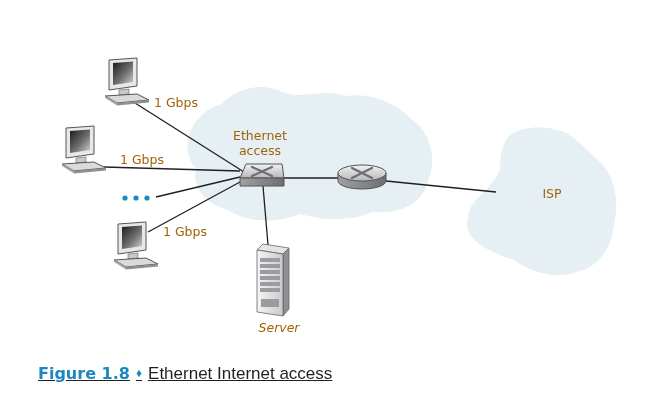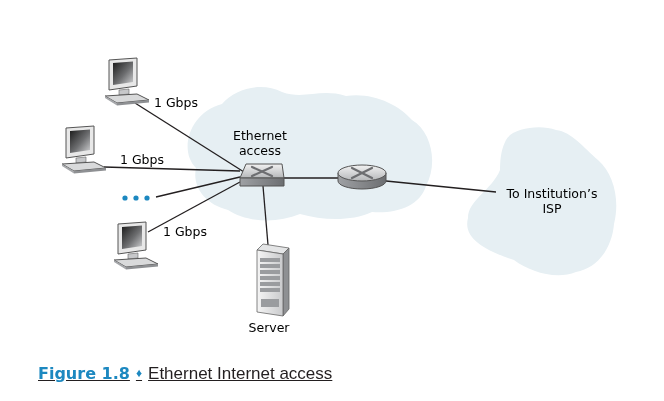--- a/index.html
+++ b/index.html
@@ -1,18 +1,18 @@
 <!DOCTYPE html>
 <html><head>
 <meta charset="utf-8">
 <style>
   html, body { margin: 0; padding: 0; background: #ffffff; }
   body { width: 664px; height: 401px; position: relative; overflow: hidden; font-family: "DejaVu Sans", sans-serif; }
   #stage { position: absolute; left: 0; top: 0; width: 664px; height: 401px; }
-  .lbl { position: absolute; font-family: "DejaVu Sans", sans-serif; font-size: 12.5px; color: #000000; line-height: 15px; text-align: center; white-space: nowrap; }
+  .lbl { position: absolute; font-family: "DejaVu Sans", sans-serif; font-size: 12.5px; color: #a16207; line-height: 15px; text-align: center; white-space: nowrap; }
   .caption { position: absolute; left: 38px; top: 364px; font-size: 17px; white-space: nowrap; color: #231f20; font-family: "Liberation Sans", sans-serif; text-decoration: underline; }
   .caption .fig { color: #1c88c0; font-weight: bold; font-family: "DejaVu Sans", sans-serif; font-size: 16px; }
   .caption .diamond { color: #1c88c0; font-size: 12px; margin: 0 6px; vertical-align: 2px; }
 </style>
 </head>
 <body>
 
 <svg id="stage" viewBox="0 0 664 401" xmlns="http://www.w3.org/2000/svg">
   <defs>
     <linearGradient id="screenGrad" x1="0" y1="0" x2="1" y2="1">
@@ -120,21 +120,20 @@
 
 <div class="lbl" style="left:226px; top:128px; width:68px;">
   <div>Ethernet</div>
   <div>access</div>
 </div>
 
 <div class="lbl" style="left:318px; top:128px; width:90px;">
 </div>
 
 <div class="lbl" style="left:496px; top:186px; width:112px;">
-  <div>To Institution’s</div>
   <div>ISP</div>
 </div>
 
-<div class="lbl" style="left:242px; top:320px; width:54px;">Server</div>
+<div class="lbl" style="left:252px; top:320px; width:54px;font-style:italic;">Server</div>
 
 <div class="caption">
   <span class="fig">Figure 1.8</span><span class="diamond">♦</span><span>Ethernet Internet access</span>
 </div>
 
 </body></html>

